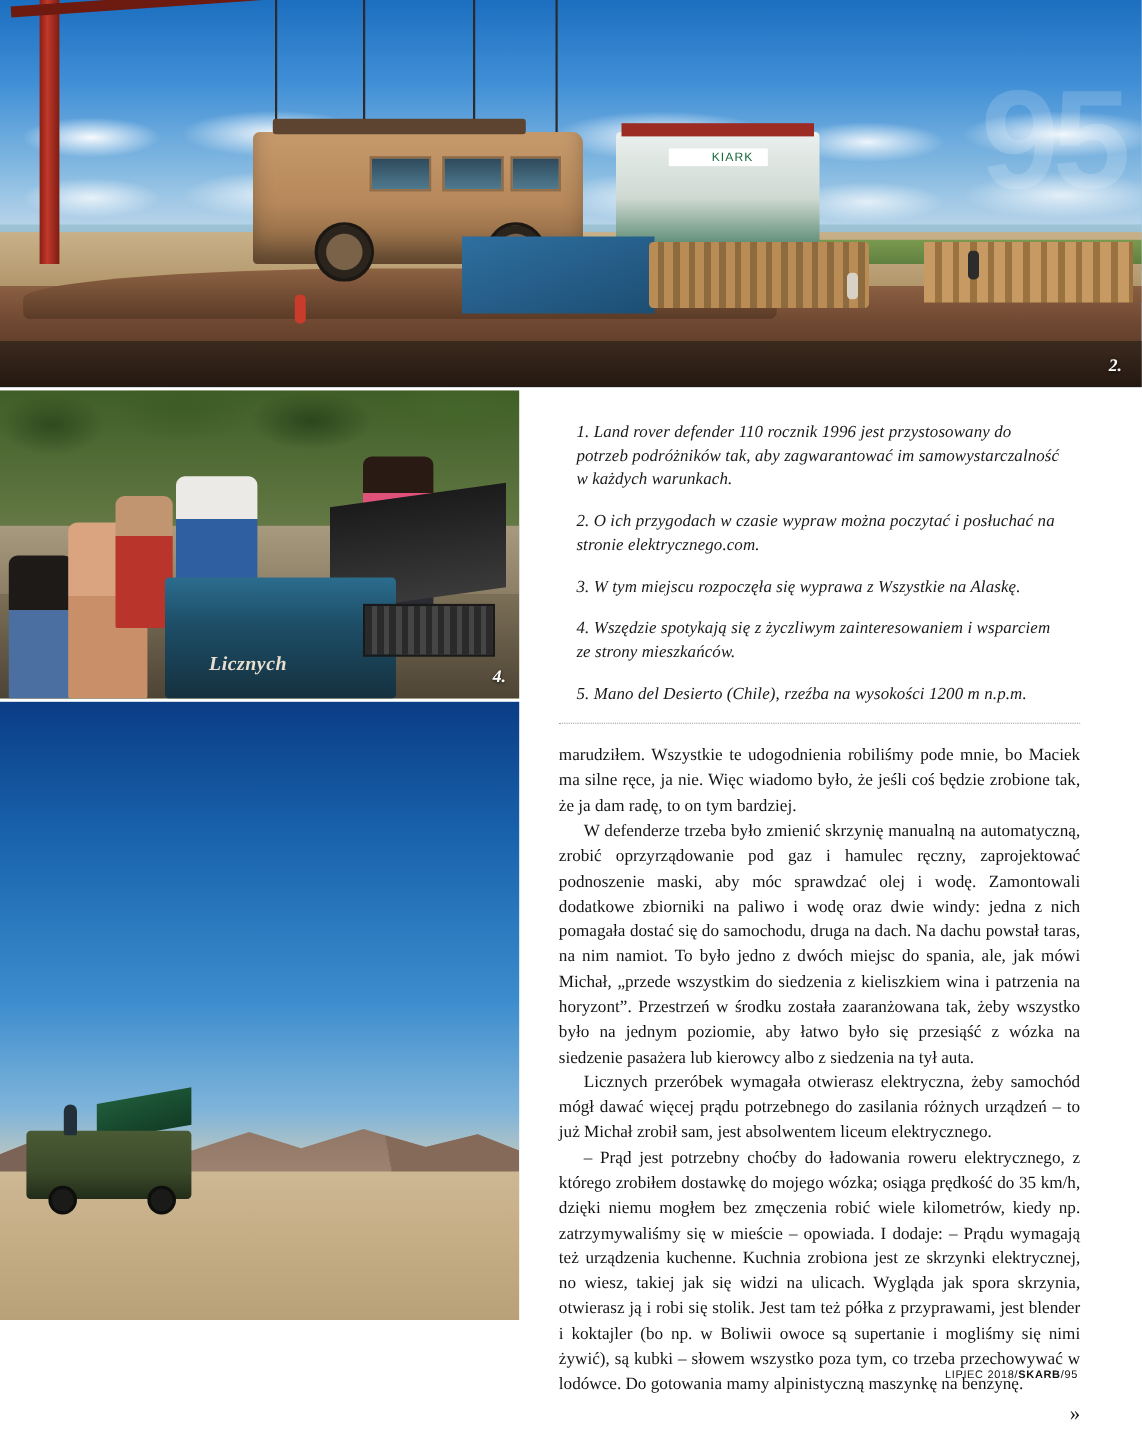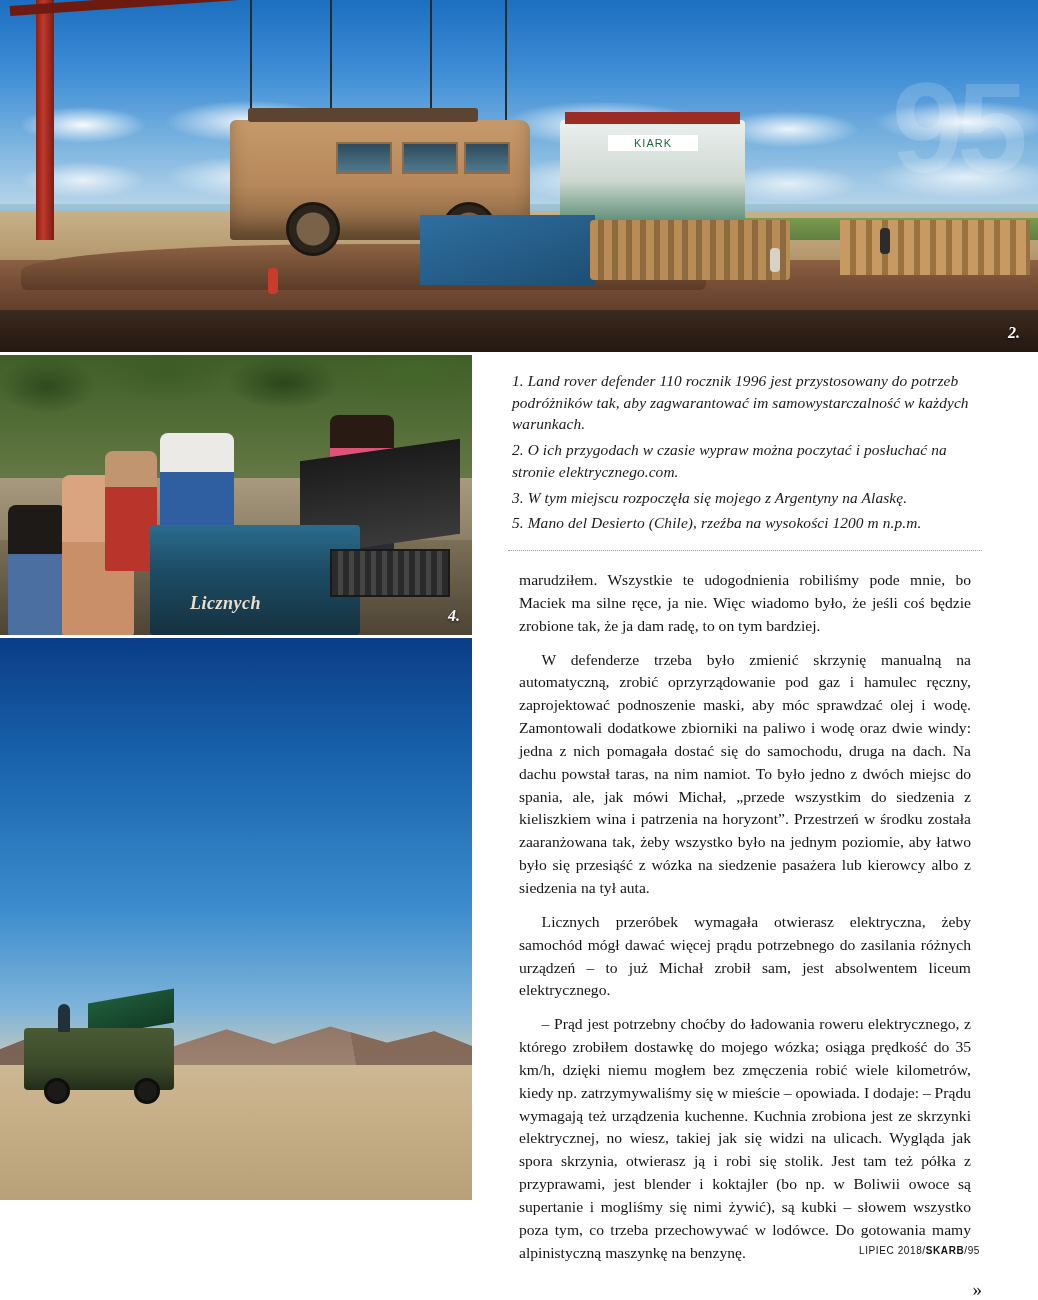--- a/index.html
+++ b/index.html
@@ -100,21 +100,21 @@
     position:absolute; left:560px; top:120px; width:185px; height:120px;
     background: linear-gradient(180deg,#eaf0ee 0%, #cfd9d2 50%, #2f6e4f 100%);
     border-radius:4px;
   }
   .boat-roof {
     position:absolute; left:565px; top:112px; width:175px; height:12px; background:#9c2b24;
   }
   .boat-sign {
     position:absolute; left:608px; top:135px; width:90px; height:16px;
     background:#fff; color:#1a6b3c; font: 11px "Liberation Sans", sans-serif;
-    line-height:16px; letter-spacing:1px;padding-left:26px;
+    text-align:center; line-height:16px; letter-spacing:1px;padding-left:26px;
   }
   .cargo {
     position:absolute; left:590px; top:220px; width:200px; height:60px;
     background: repeating-linear-gradient(90deg,#b98b55 0 8px,#8e6a3f 8px 14px);
     border-radius:4px;
   }
   .tarp {
     position:absolute; left:420px; top:215px; width:175px; height:70px;
     background: linear-gradient(160deg,#2e6fa0,#1d4e73);
   }
@@ -210,37 +210,37 @@
     position:absolute; left:508px; top:366px; width:474px;
   }
   #captions {
     font-family: "Liberation Serif", serif;
     font-style: italic;
     font-size: 15.4px;
     line-height: 1.41;
     color: #1a1a1a;
     letter-spacing: .1px;
   }
-  #captions p { margin: 4px; }
+  #captions p { margin: 16px; }
   .cap-num { font-style: italic; }
   .divider {
     margin: 16px 0 18px 0;
     border: 0;
     border-top: 1.4px dotted #9aa1a6;
     height:0;
   }
   #bodytext {
     font-family: "Liberation Serif", serif;
     font-size: 15.6px;
     line-height: 1.465;
     color: #141414;
     text-align: justify;
     hyphens: auto;
   }
-  #bodytext p { margin: 11px; text-indent: 1.45em; }
+  #bodytext p { margin: 0; text-indent: 1.45em; }
   #bodytext p.first { text-indent: 0; }
   .arrow {
     display:block; text-align:right; font-size: 19px; color:#141414; margin-top: 2px;
   }
 
   
   #footer {
     position:absolute; right: 58px; bottom: 44px;
     font-family: "Liberation Sans", sans-serif;
     font-size: 10px;
@@ -340,21 +340,25 @@
     <p>
       <span class="cap-num">1.</span>
       <span>Land rover defender 110 rocznik 1996 jest przystosowany do potrzeb podróżników tak, aby zagwarantować im samowystarczalność w każdych warunkach.</span>
     </p>
     <p>
       <span class="cap-num">2.</span>
       <span>O ich przygodach w czasie wypraw można poczytać i posłuchać na stronie elektrycznego.com.</span>
     </p>
     <p>
       <span class="cap-num">3.</span>
-      <span>W tym miejscu rozpoczęła się mojego z Argentyny na Alaskę.</span>
+      <span>W tym miejscu rozpoczęła się wyprawa z Wszystkie na Alaskę.</span>
+    </p>
+    <p>
+      <span class="cap-num">4.</span>
+      <span>Wszędzie spotykają się z życzliwym zainteresowaniem i wsparciem ze strony mieszkańców.</span>
     </p>
     <p>
       <span class="cap-num">5.</span>
       <span>Mano del Desierto (Chile), rzeźba na wysokości 1200 m n.p.m.</span>
     </p>
   </div>
 
   <hr class="divider">
 
   <div id="bodytext">

